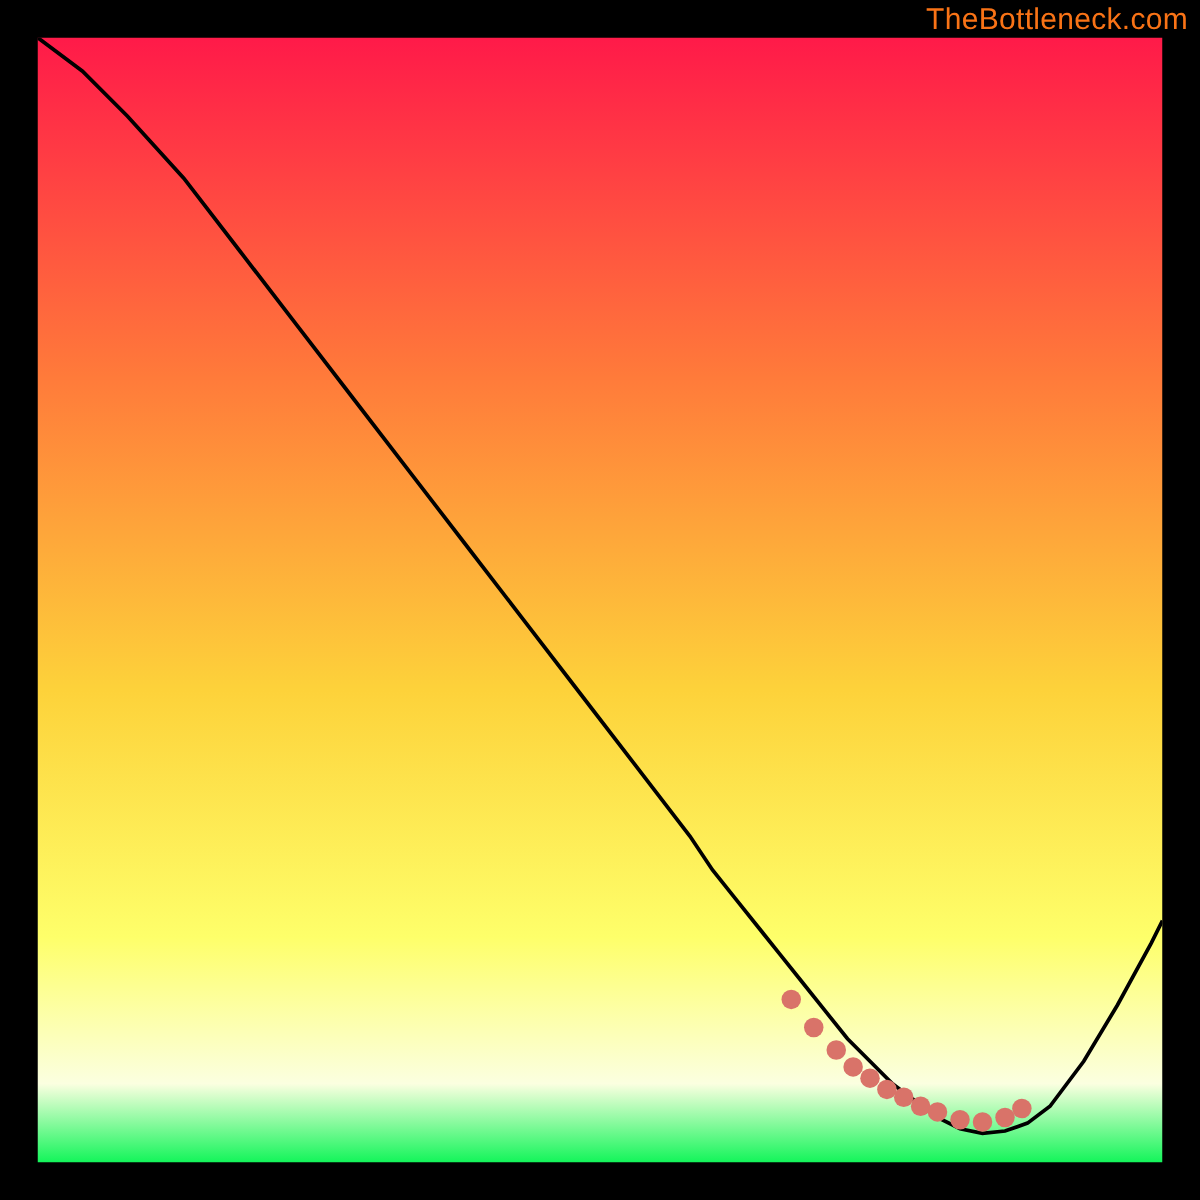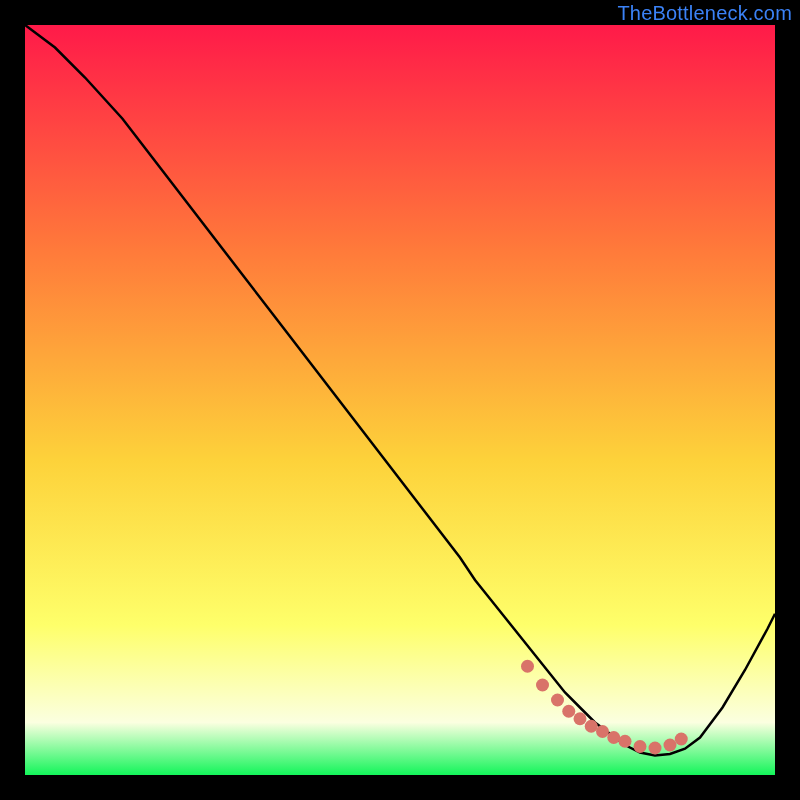--- a/index.html
+++ b/index.html
@@ -13,21 +13,21 @@
   .outer {
     position: relative;
     width: 800px;
     height: 800px;
     background: #000000;
   }
   .watermark {
     position: absolute;
     top: 2px;
     right: 8px;
-    color: #3b82f6;
+    color: #f97316;
     font-size: 20px;
     font-weight: 400;
     z-index: 10;
     letter-spacing: 0.2px;
   }
   .plot {
     position: absolute;
     left: 25px;
     top: 25px;
     width: 750px;

